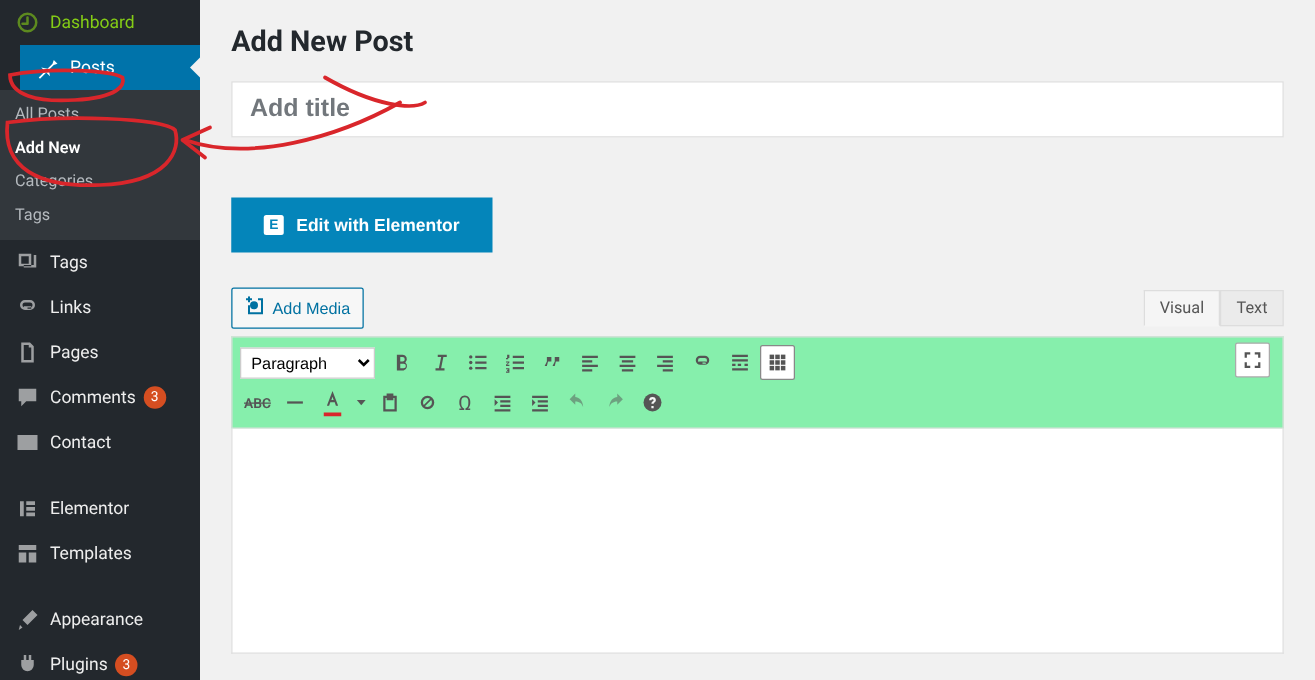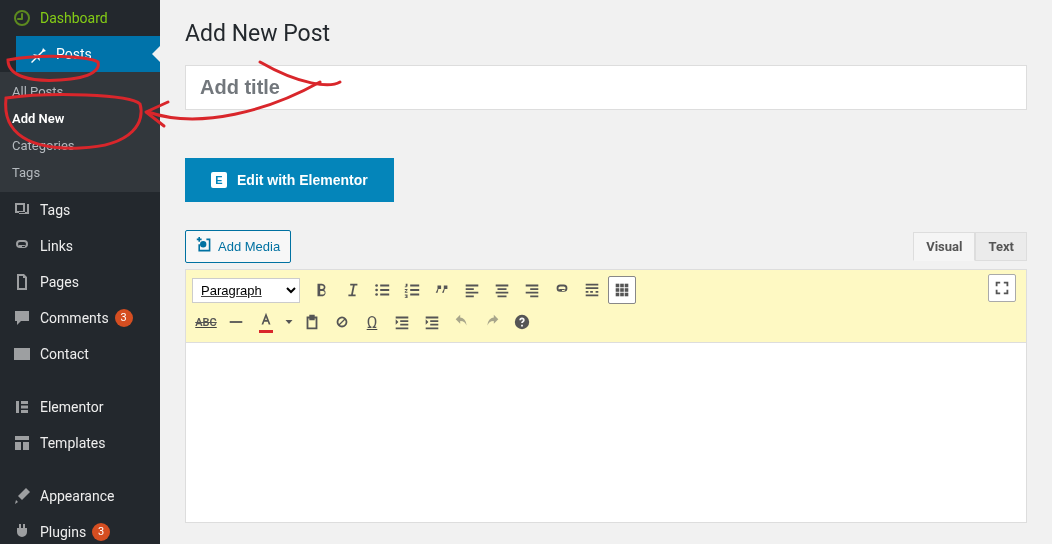--- a/index.html
+++ b/index.html
@@ -70,21 +70,21 @@
     text-align: center;
     font-size: 11px;
     margin-left: 6px;
     padding: 0 4px;
   }
   .main {
     position: absolute; left: 160px; right: 0; top: 0; bottom: 0;
     padding: 20px 25px;
   }
   h1.page-title {
-    font-size: 23px; font-weight: 400; color: #23282d;
+    font-size: 23px; font-weight: 700; color: #23282d;
     margin-bottom: 18px;
   }
   .title-input {
     width: 100%;
     padding: 10px 14px;
     font-size: 20px;
     border: 1px solid #ddd;
     background: #fff;
     color: #333;
     font-weight: bold;
@@ -121,35 +121,33 @@
     display: inline-flex; align-items: center;
   }
   .add-media-btn .icon { margin-right: 6px; fill: currentColor; }
   .tabs { display: flex; }
   .tab {
     padding: 6px 12px;
     font-size: 13px;
     color: #555;
     cursor: pointer;
     border: 1px solid transparent;
-    font-weight: bold;
   }
   .tab.active {
     background: #f5f5f5;
     border: 1px solid #ddd;
     border-bottom-color: #f5f5f5;
     color: #555;
   }
   .tab.inactive { background: #ebebeb; border:1px solid #ddd; color:#555;}
   .toolbar {
     margin-top: 6px;
-    background: #fef9c3;
+    background: #86efac;
     border: 1px solid #ddd;
     padding: 4px 6px;
-    text-decoration: underline;
   }
   .toolbar-row { display: flex; align-items: center; gap: 2px; padding: 2px 0; position:relative;}
   .format-select {
     width: 108px;
     font-size: 13px;
     padding: 3px 4px;
     margin-right: 6px;
     border: 1px solid #ccc;
     background: #fff;
   }

